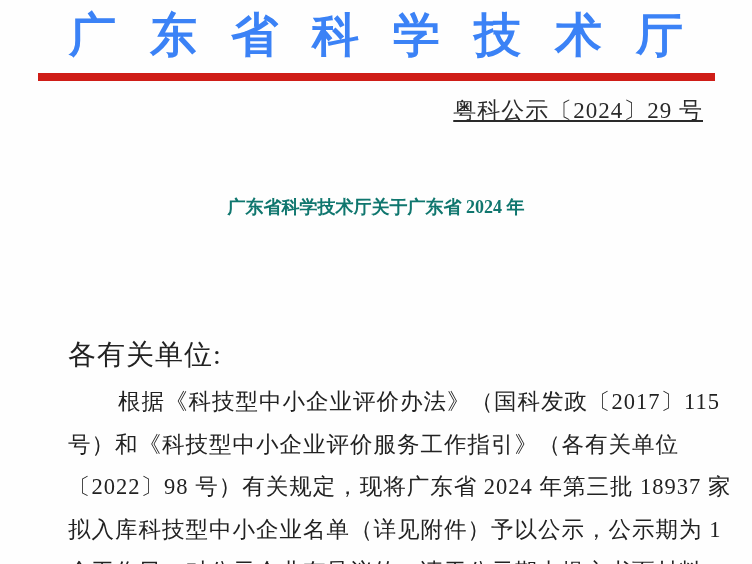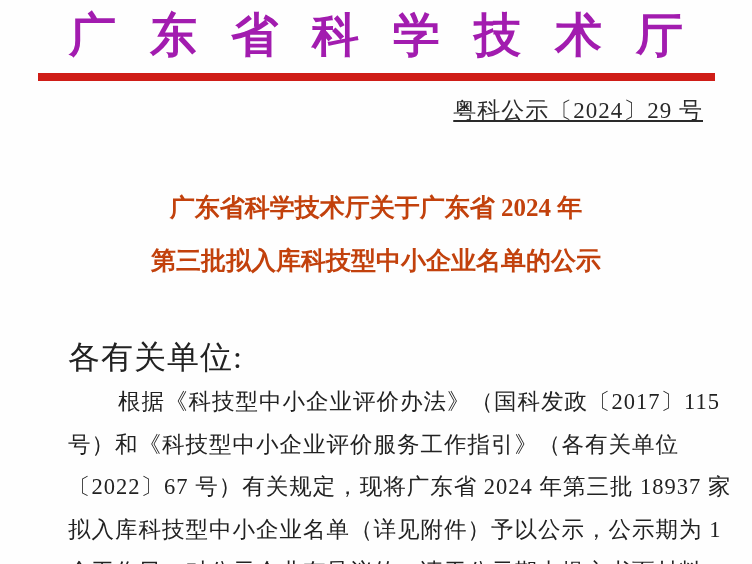--- a/index.html
+++ b/index.html
@@ -17,21 +17,21 @@
     position: absolute;
     top: 4px;
     left: 0;
     width: 100%;
     text-align: center;
     font-size: 47px;
     font-weight: bold;
     letter-spacing: 34px;
     margin-right: -34px;
     text-indent: 34px;
-    color: #a21caf;
+    color: #3b82f6;
     white-space: nowrap;
   }
   .red-rule {
     position: absolute;
     top: 73px;
     left: 38px;
     right: 37px;
     height: 3px;
     border-top: 5px solid #cf1d17;
     border-bottom: 3px solid #cf1d17;
@@ -46,31 +46,31 @@
     color: #2a2a2a;
     white-space: nowrap;
     text-decoration: underline;
   }
   .notice-title {
     position: absolute;
     top: 181px;
     left: 0;
     width: 100%;
     text-align: center;
-    font-size: 25px;
+    font-size: 18px;
     font-weight: bold;
     line-height: 53px;
-    color: #c2410c;
+    color: #0f766e;
   }
   .notice-title .t-line { white-space: nowrap; }
   .salutation {
     position: absolute;
     top: 336px;
     left: 68px;
-    font-size: 32px;
+    font-size: 28px;
     letter-spacing: 1px;
     color: #222;
     white-space: nowrap;
   }
   .paragraph {
     position: absolute;
     top: 381px;
     left: 68px;
     right: 40px;
     font-size: 22.5px;
@@ -87,26 +87,25 @@
 <div class="page">
 
   <div class="agency-name">广东省科学技术厅</div>
 
   <div class="red-rule"></div>
 
   <div class="doc-number">粤科公示〔2024〕29 号</div>
 
   <div class="notice-title">
     <div class="t-line">广东省科学技术厅关于广东省 2024 年</div>
-    <div class="t-line">第三批拟入库科技型中小企业名单的公示</div>
   </div>
 
   <div class="salutation">各有关单位:</div>
 
   <div class="paragraph">
     <div class="p-line indent">根据《科技型中小企业评价办法》（国科发政〔2017〕115</div>
     <div class="p-line">号）和《科技型中小企业评价服务工作指引》（各有关单位</div>
-    <div class="p-line">〔2022〕67 号）有关规定，现将广东省 2024 年第三批 18937 家</div>
+    <div class="p-line">〔2022〕98 号）有关规定，现将广东省 2024 年第三批 18937 家</div>
     <div class="p-line">拟入库科技型中小企业名单（详见附件）予以公示，公示期为 1</div>
     <div class="p-line">个工作日。对公示企业有异议的，请于公示期内提交书面材料，</div>
   </div>
 
 </div>
 
 </body></html>

